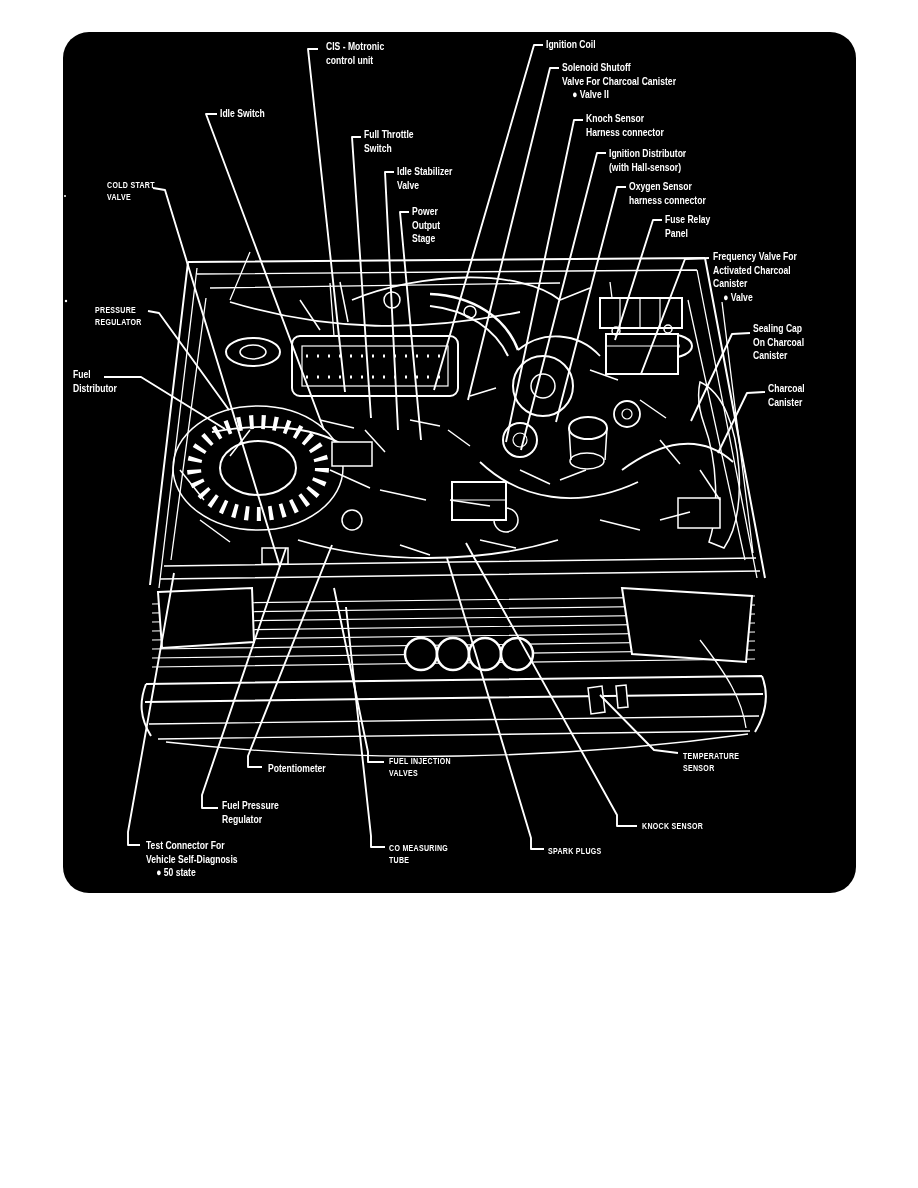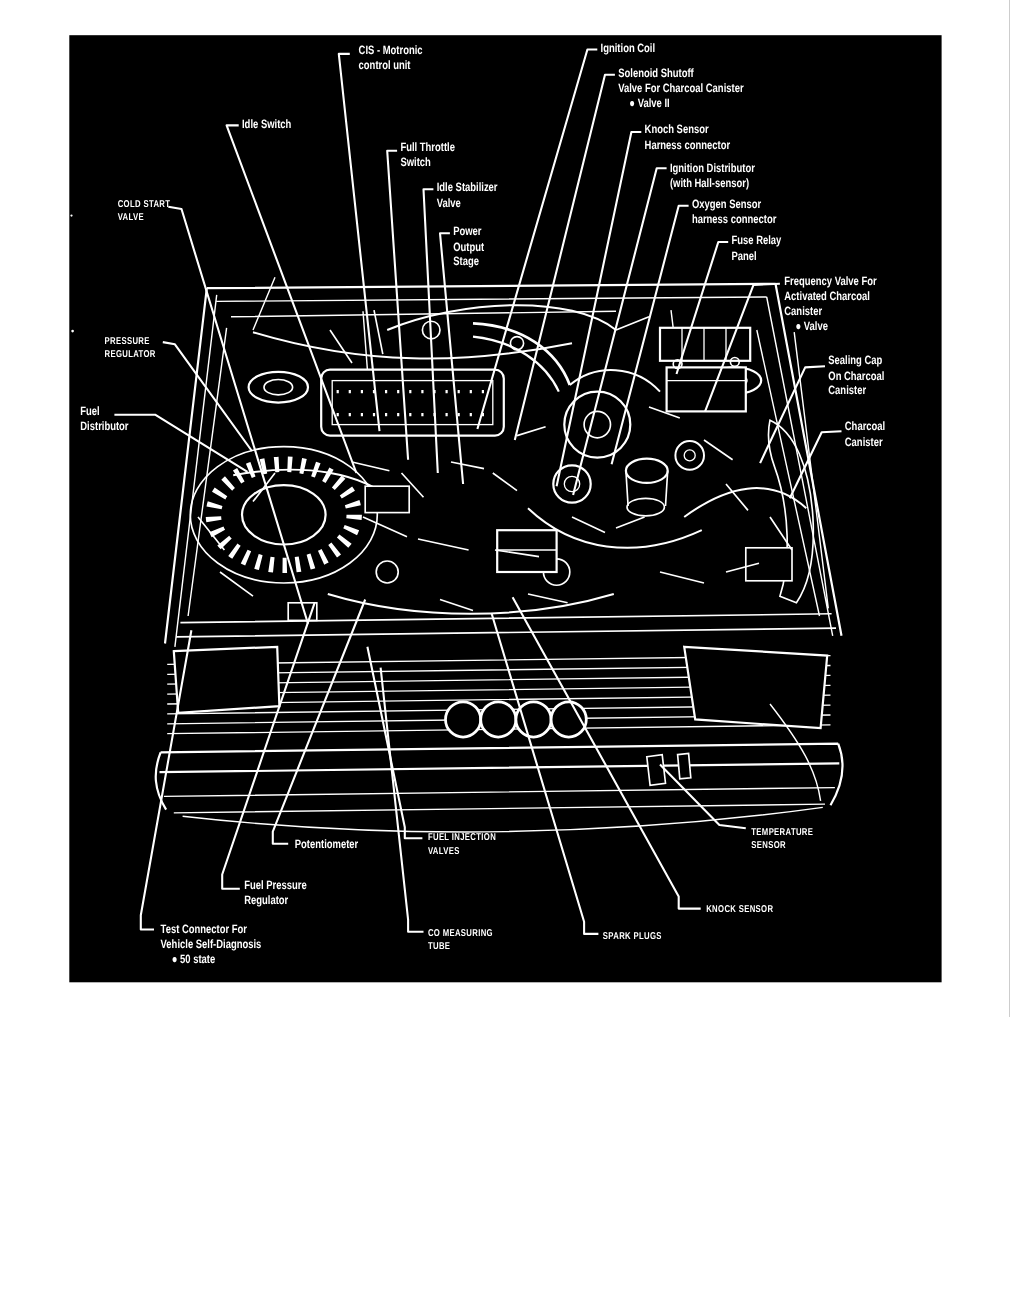--- a/index.html
+++ b/index.html
@@ -3,21 +3,21 @@
 <meta charset="utf-8">
 <style>
   :root { --bg:#000000; --line:#ffffff; --page:#ffffff; }
   html,body{margin:0;padding:0;}
   body{
     width:918px;height:1188px;position:relative;background:var(--page);
     font-family:"Liberation Sans", sans-serif;overflow:hidden;
   }
   .diagram{
     position:absolute;left:63px;top:32px;width:793px;height:861px;
-    background:var(--bg);overflow:hidden;
+    background:var(--bg);overflow:hidden;border-radius:26px;
   }
   .diagram svg{position:absolute;left:0;top:0;width:793px;height:861px;}
   .s{fill:none;stroke:var(--line);}
   .sf{fill:var(--bg);stroke:var(--line);}
   .dot{fill:var(--line);stroke:none;}
   .label{
     position:absolute;color:var(--line);font-weight:bold;
     font-size:11px;line-height:13.5px;white-space:nowrap;
     transform:scaleX(0.78);transform-origin:0 0;
   }

